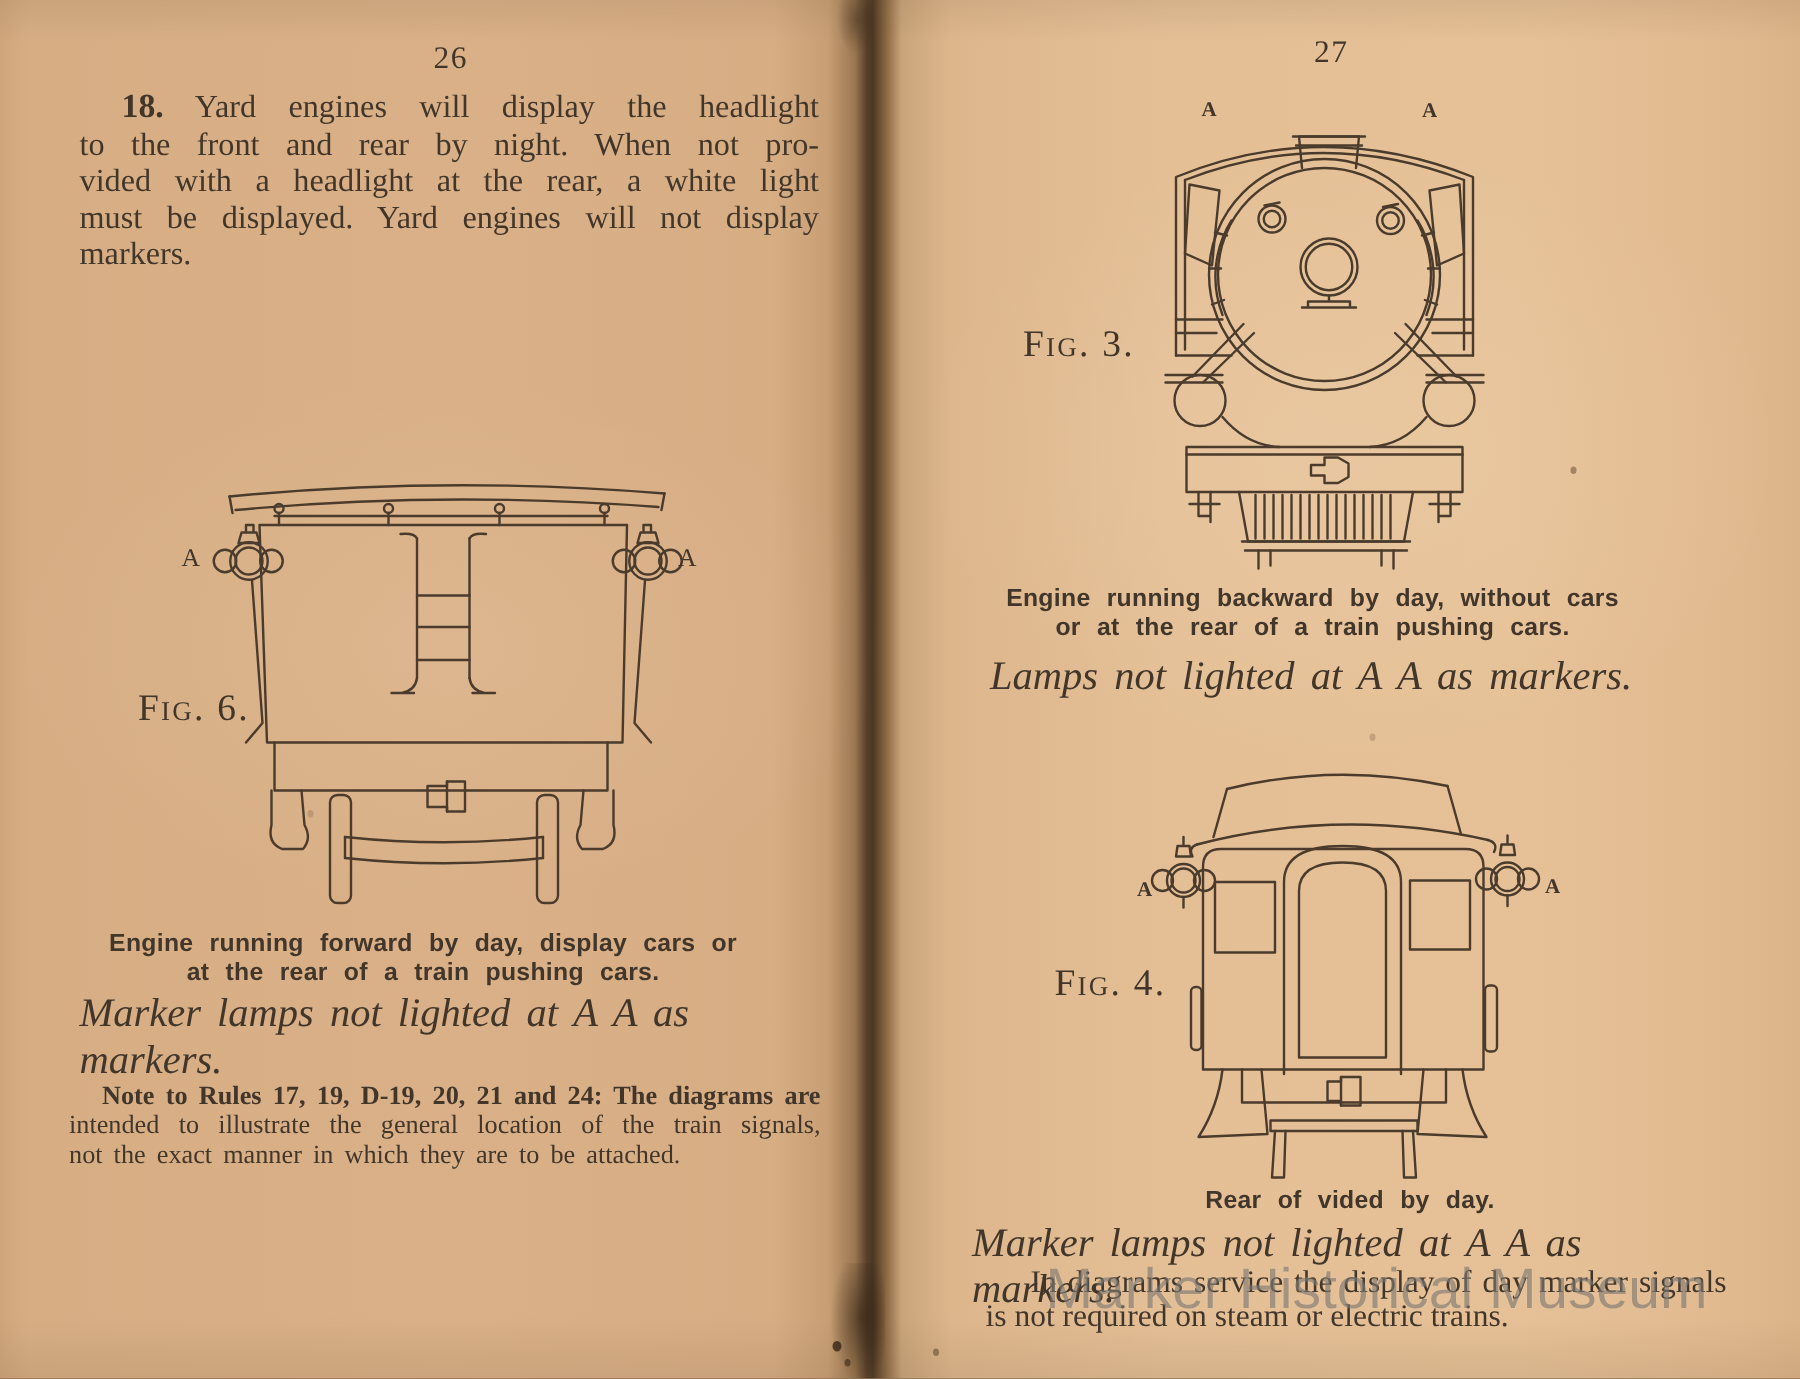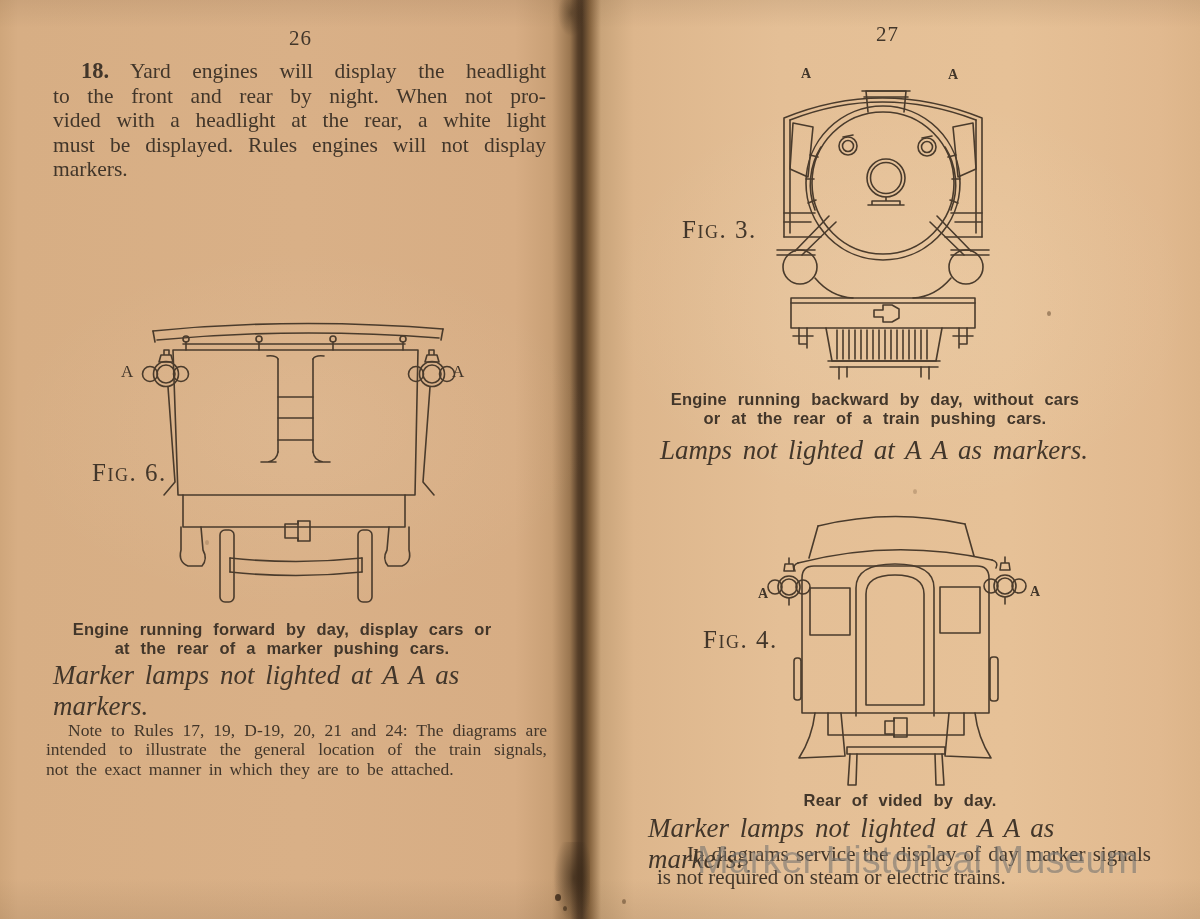--- a/index.html
+++ b/index.html
@@ -50,21 +50,21 @@
 <body>
 
 <div class="canvas">
 
   <div class="pagenum" style="left:289px;top:26px;">26</div>
 
   <div class="para" style="left:53px;top:59px;width:493px;line-height:24.6px;">
     <div class="jline indent"><b class="rule-num">18.</b> <span>Yard engines will display the headlight</span></div>
     <div class="jline">to the front and rear by night.  When not pro-</div>
     <div class="jline">vided with a headlight at the rear, a white light</div>
-    <div class="jline">must be displayed.  Rules engines will not display</div>
+    <div class="jline">must be displayed.  Yard engines will not display</div>
     <div class="lline">markers.</div>
   </div>
 
 
   <svg class="fig" style="left:110px;top:312px;" width="372" height="296" viewBox="0 0 372 296">
     <g stroke="#4a3b2c" stroke-width="1.6" fill="none" stroke-linecap="round" stroke-linejoin="round">
       <g>
         <path d="M 43,19 Q 186,5 333,17"></path>
         <path d="M 47,28 Q 186,15 329,26"></path>
         <path d="M 43,19 L 45,30 M 333,17 L 331,28"></path>
@@ -121,26 +121,26 @@
         <rect x="248" y="218" width="14" height="72" rx="5"></rect>
       </g>
     </g>
   </svg>
   <div class="amark" style="left:121px;top:362px;">A</div>
   <div class="amark" style="left:452px;top:362px;">A</div>
   <div class="figlabel" style="left:92px;top:459px;">Fig. 6.</div>
 
   <div class="boldcap" style="left:65px;top:620px;width:434px;">
     <div>Engine running forward by day, display cars or</div>
-    <div>at the rear of a marker pushing cars.</div>
+    <div>at the rear of a train pushing cars.</div>
   </div>
   <div class="subcap" style="left:53px;top:660px;width:430px;">Marker lamps not lighted at A A as markers.</div>
 
   <div class="note" style="left:46px;top:721px;width:501px;">
-    <div class="jline" style="text-indent:22px;">Note to Rules 17, 19, D-19, 20, 21 and 24: The diagrams are</div>
+    <div class="jline" style="text-indent:22px;font-weight:bold;">Note to Rules 17, 19, D-19, 20, 21 and 24: The diagrams are</div>
     <div class="jline">intended to illustrate the general location of the train signals,</div>
     <div class="lline">not the exact manner in which they are to be attached.</div>
   </div>
 
   <div class="pagenum" style="left:876px;top:22px;">27</div>
 
   <svg class="fig" style="left:755px;top:62px;" width="252" height="330" viewBox="0 0 252 330">
     <g stroke="#4a3b2c" stroke-width="1.6" fill="none" stroke-linecap="round" stroke-linejoin="round">
       <g>
         <path d="M 113,50 L 111,29 L 151,29 L 149,50"></path>
@@ -264,21 +264,21 @@
       </g>
       <g>
         <path d="M 91,255 L 189,255 M 91,262 L 189,262 M 91,255 L 91,262 M 189,255 L 189,262"></path>
         <path d="M 94,262 L 92,293 M 101,262 L 100,293 M 92,293 L 100,293"></path>
         <path d="M 186,262 L 188,293 M 179,262 L 180,293 M 180,293 L 188,293"></path>
       </g>
     </g>
   </svg>
   <div class="amark small" style="left:758px;top:586px;">A</div>
   <div class="amark small" style="left:1030px;top:584px;">A</div>
-  <div class="figlabel" style="left:703px;top:626px;">Fig. 4.</div>
+  <div class="figlabel" style="left:703px;top:642px;">Fig. 4.</div>
 
   <div class="boldcap" style="left:683px;top:791px;width:434px;">Rear of vided by day.</div>
   <div class="subcap" style="left:648px;top:813px;width:434px;">Marker lamps not lighted at A A as markers.</div>
 
   <div class="para" style="left:657px;top:843px;width:494px;line-height:22.5px;font-size:21px;">
     <div class="jline" style="text-indent:30px;">In diagrams service the display of day marker signals</div>
     <div class="lline">is not required on steam or electric trains.</div>
   </div>
 
   <div class="gutter-blob-top"></div>

